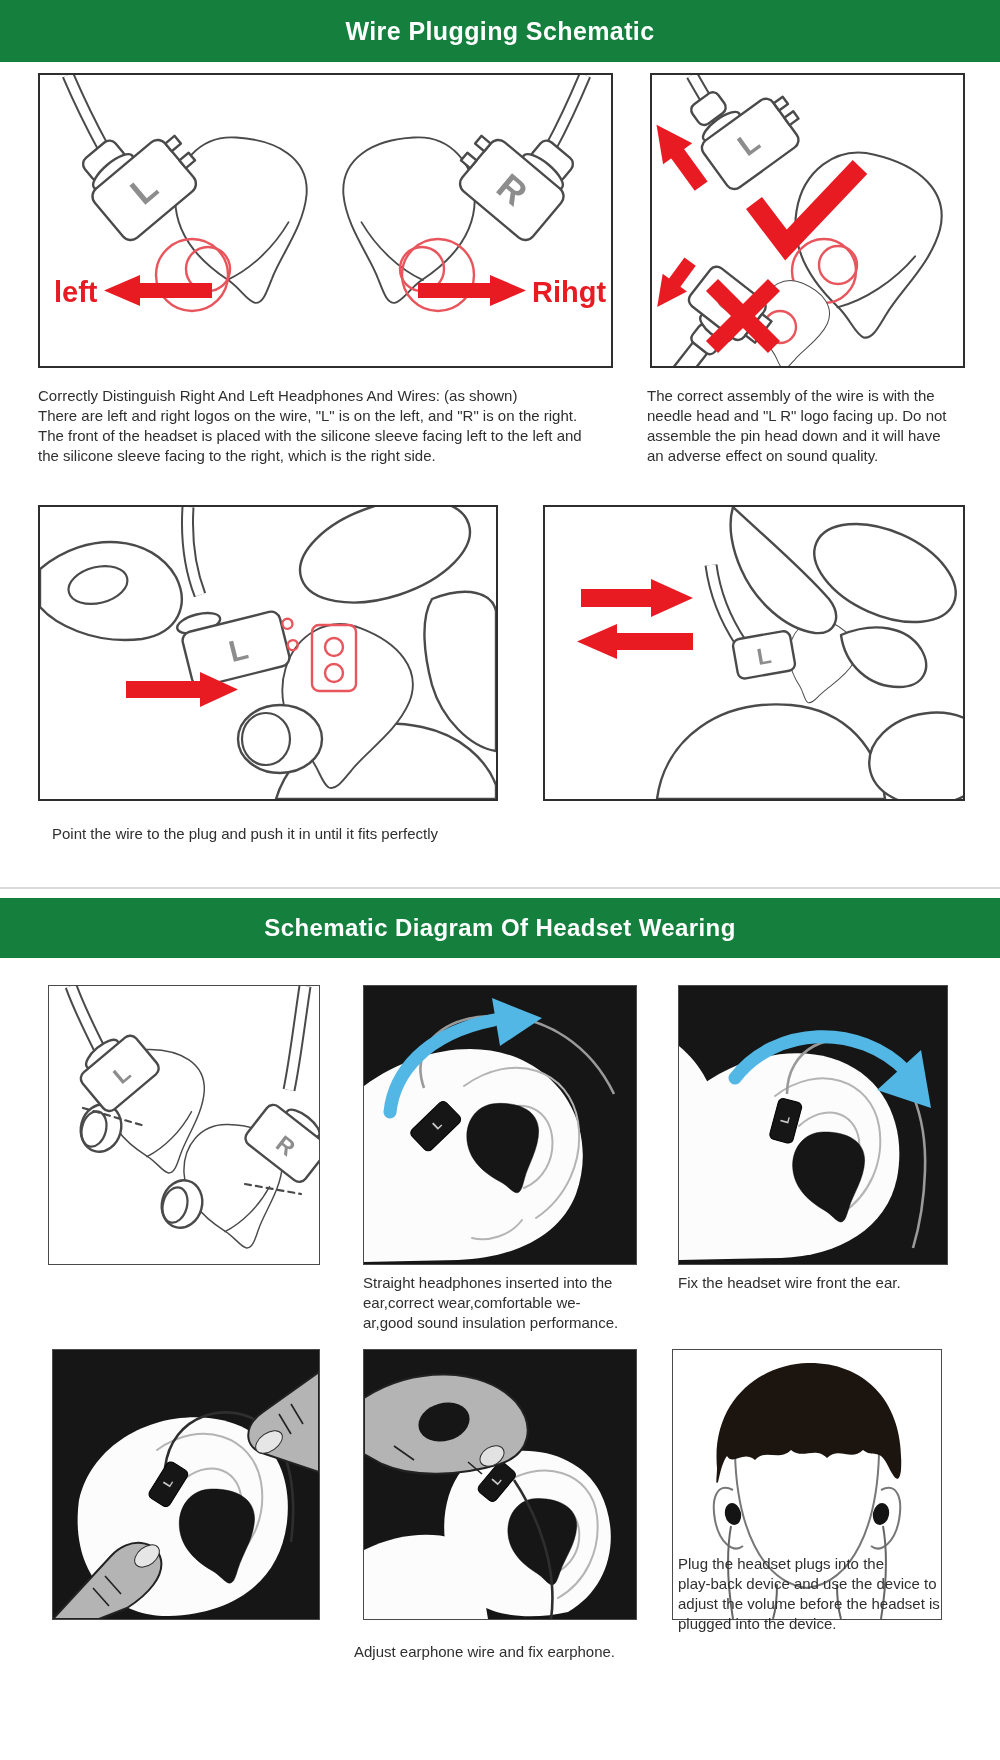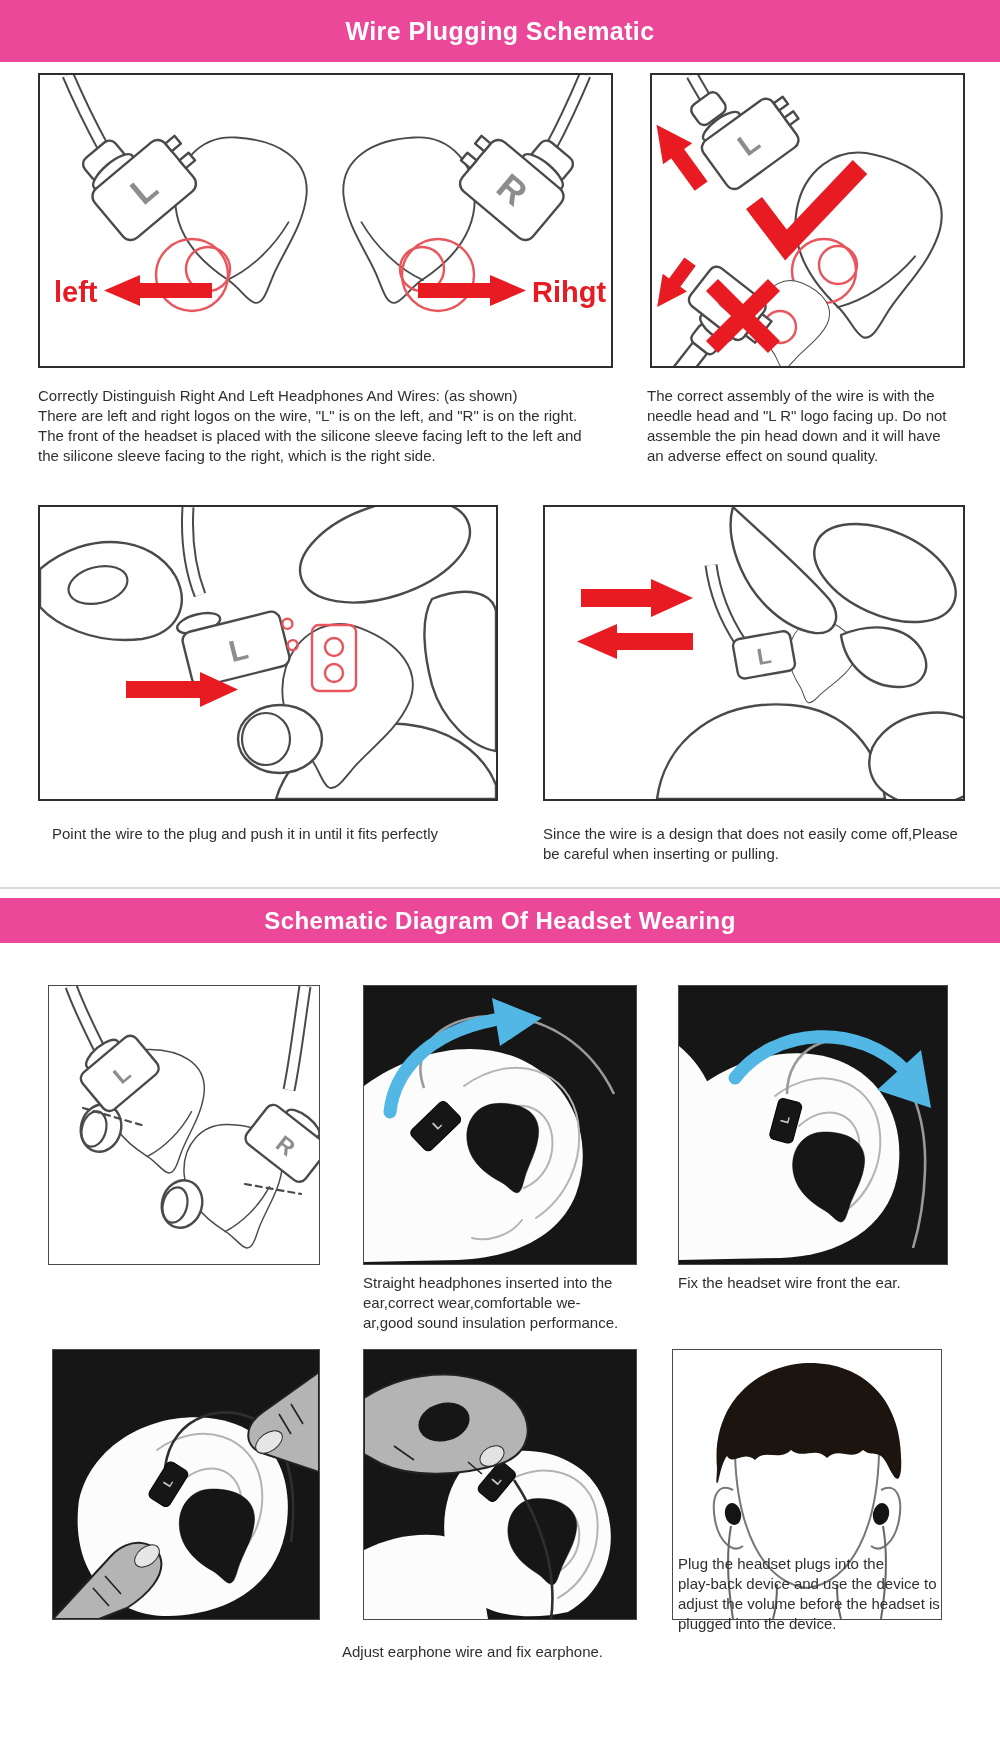--- a/index.html
+++ b/index.html
@@ -1,18 +1,18 @@
 <!DOCTYPE html>
 <html><head>
 <meta charset="utf-8">
 <style>
   html,body{margin:0;padding:0;background:#fff;}
   .page{position:relative;width:1000px;height:1760px;background:#ffffff;overflow:hidden;
         font-family:"Liberation Sans",sans-serif;}
-  .banner{position:absolute;left:0;width:1000px;background:#ec4899;color:#fff;
+  .banner{position:absolute;left:0;width:1000px;background:#15803d;color:#fff;
           display:flex;align-items:center;justify-content:center;
           font-size:25px;font-weight:bold;letter-spacing:.4px;}
   .panel{position:absolute;background:#fff;border:2px solid #2e2e2e;box-sizing:border-box;}
   .panel.thin{border:1px solid #4a4a4a;}
   .panel svg{display:block;width:100%;height:100%;}
   .cap{position:absolute;font-size:15px;line-height:20px;color:#2f2f2f;white-space:pre-line;}
   .sep{position:absolute;left:0;width:1000px;height:2px;background:#d9d9d9;}
   
   .art{fill:#fff;stroke:#4a4a4a;stroke-width:2.4;stroke-linejoin:round;stroke-linecap:round;}
   .artn{fill:none;stroke:#4a4a4a;stroke-width:2.2;stroke-linejoin:round;stroke-linecap:round;}
@@ -215,26 +215,24 @@
         <path class="art" d="M188,0 C220,30 258,62 284,92 C298,110 290,128 270,126 C240,122 210,94 196,62 C188,44 182,20 188,0 Z"></path>
         <ellipse class="art" cx="340" cy="66" rx="75" ry="42" transform="rotate(24 340 66)"></ellipse>
         <path class="art" d="M296,128 C330,114 362,120 376,142 C388,162 378,180 354,180 C324,180 300,158 296,128 Z"></path>
         <path class="art" d="M112,292 C120,232 174,192 246,198 C302,203 334,242 340,292 Z"></path>
         <ellipse class="art" cx="386" cy="252" rx="62" ry="46" transform="rotate(-8 386 252)"></ellipse>
       </g>
     </svg>
   </div>
 
   <div class="cap" style="left:52px;top:824px;width:450px;">Point the wire to the plug and push it in until it fits perfectly</div>
-  <div class="cap" style="left:543px;top:824px;width:455px;">Since the wire is a design that does not easily come off,Please
-be careful when inserting or pulling.</div>
 
   <div class="sep" style="top:887px;"></div>
 
-  <div class="banner" style="top:898px;height:45px;font-size:24px;">Schematic Diagram Of Headset Wearing</div>
+  <div class="banner" style="top:898px;height:60px;font-size:24px;">Schematic Diagram Of Headset Wearing</div>
 
   <div class="panel thin" style="left:48px;top:985px;width:272px;height:280px;">
     <svg viewBox="0 0 270 278">
       <g>
         <path class="cableO" d="M22,0 C30,22 40,42 50,62"></path>
         <path class="cableI" d="M22,0 C30,22 40,42 50,62"></path>
       </g>
       <g>
         <use href="#bud" class="art" transform="translate(40,60) rotate(-8) scale(0.6)"></use>
         <use href="#budline" class="artn" transform="translate(40,60) rotate(-8) scale(0.6)"></use>
@@ -376,19 +374,19 @@
       <path fill="#fff" stroke="#777" stroke-width="2" d="M208,140 C224,132 230,148 226,170 C222,192 208,204 198,196"></path>
       <ellipse fill="#141414" cx="60" cy="164" rx="8" ry="11" transform="rotate(-12 60 164)"></ellipse>
       <ellipse fill="#141414" cx="208" cy="164" rx="8" ry="11" transform="rotate(12 208 164)"></ellipse>
       <path fill="#1c140e" d="M44,118 C38,50 88,14 135,13 C190,12 232,50 228,120 C226,136 221,128 214,114 C206,98 200,108 190,100 C178,112 166,96 154,108 C142,96 130,110 118,100 C106,112 92,98 82,110 C70,100 60,116 54,106 C48,114 46,130 45,132 C42,136 44,126 44,118 Z"></path>
       <path class="wirej" d="M58,176 C52,210 56,244 60,269"></path>
       <path class="wirej" d="M210,176 C216,210 212,244 208,269"></path>
       <path class="wirej" d="M104,234 C104,252 102,262 100,269 M164,234 C164,252 166,262 168,269"></path>
     </svg>
   </div>
 
-  <div class="cap" style="left:342px;top:1642px;width:295px;">Adjust earphone wire and fix earphone.</div>
+  <div class="cap" style="left:354px;top:1642px;width:295px;">Adjust earphone wire and fix earphone.</div>
   <div class="cap" style="left:678px;top:1554px;width:300px;">Plug the headset plugs into the
 play-back device and use the device to
 adjust the volume before the headset is
 plugged into the device.</div>
 
 </div>
 
 </body></html>

